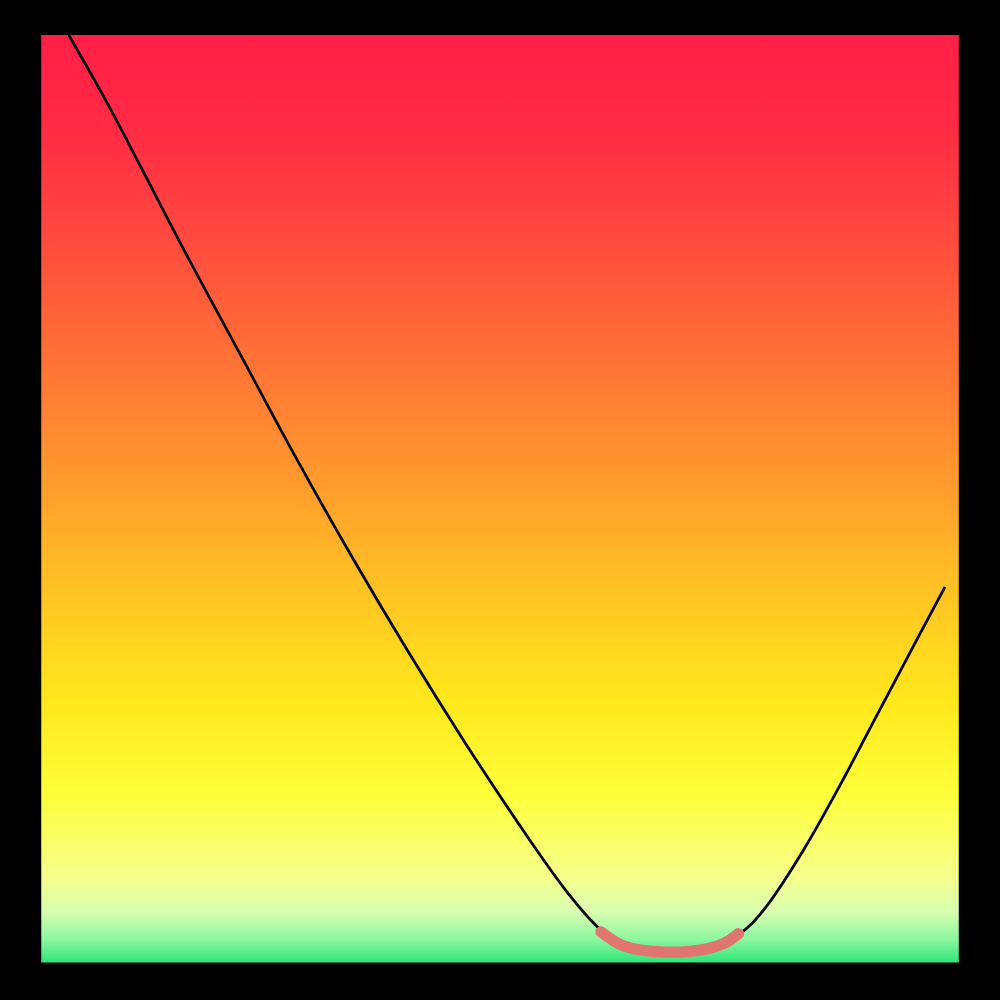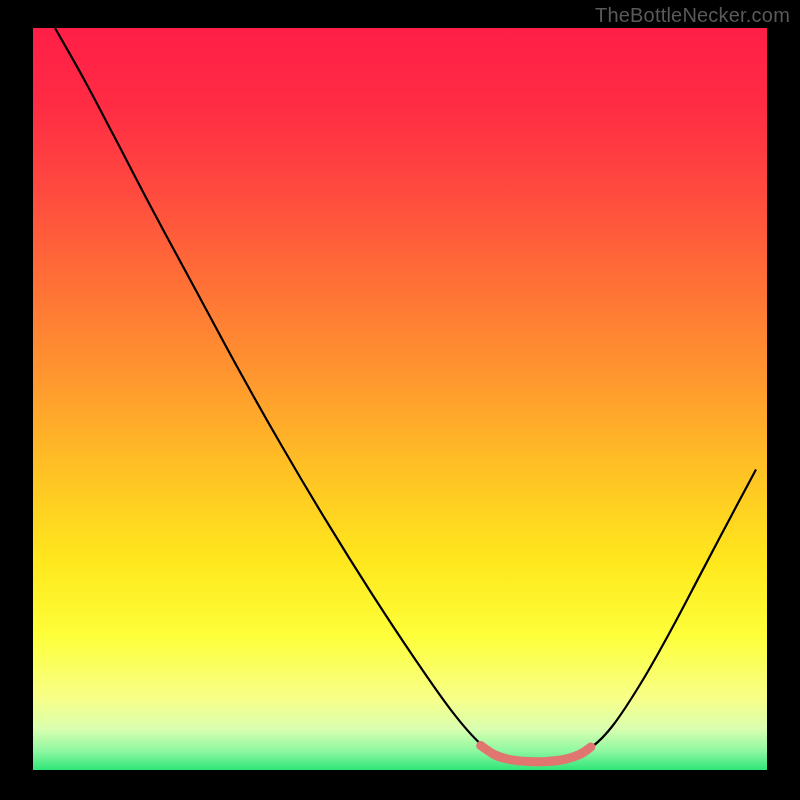--- a/index.html
+++ b/index.html
@@ -29,21 +29,20 @@
   svg {
     position: absolute;
     left: 0;
     top: 0;
   }
 </style>
 </head>
 <body>
 
 <div class="stage">
-  <div class="watermark">TheBottleNecker.com</div>
   <svg id="chart-svg" width="800" height="800">
     <defs>
       <linearGradient id="bg-grad" x1="0" y1="0" x2="0" y2="1">
           <stop offset="0.00%" stop-color="#ff1f47"></stop>
           <stop offset="10.00%" stop-color="#ff2b44"></stop>
           <stop offset="22.00%" stop-color="#ff4a3f"></stop>
           <stop offset="35.00%" stop-color="#ff7236"></stop>
           <stop offset="48.00%" stop-color="#ff9a2e"></stop>
           <stop offset="60.00%" stop-color="#ffc324"></stop>
           <stop offset="72.00%" stop-color="#ffe81d"></stop>

